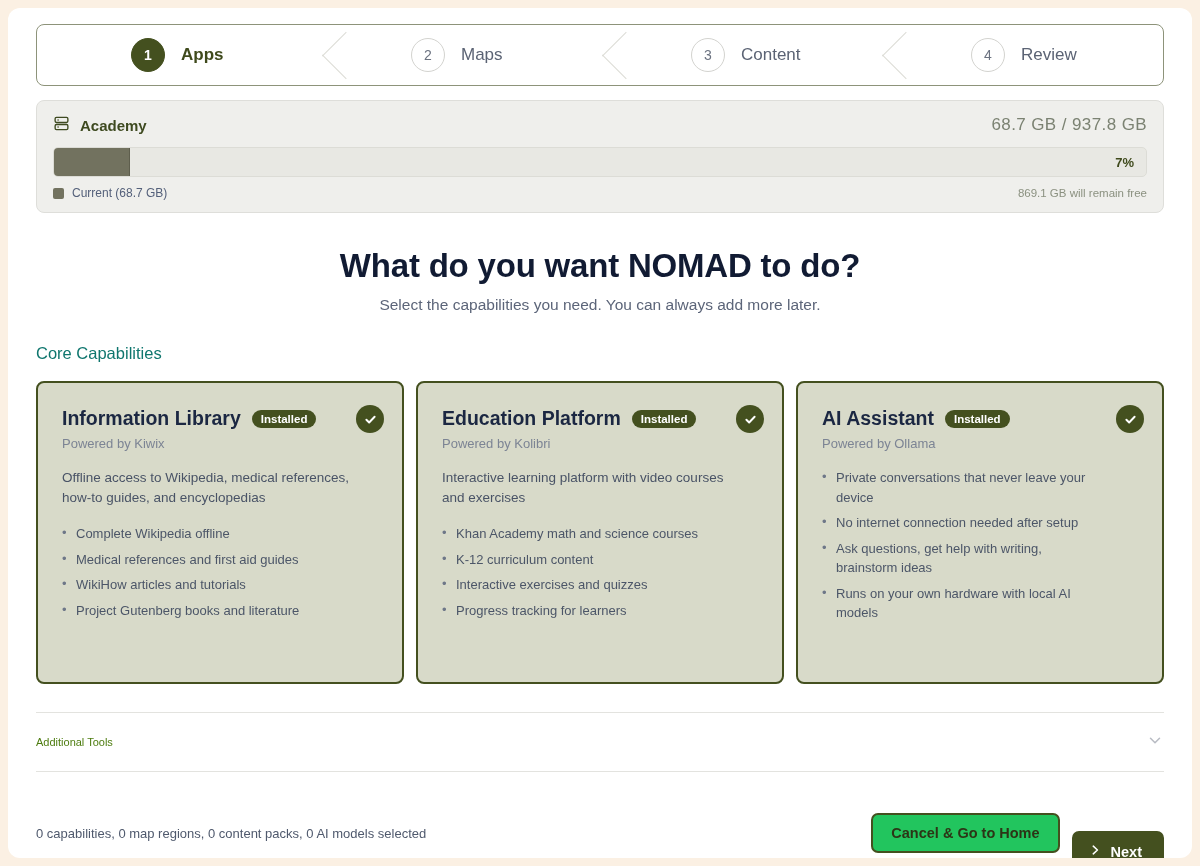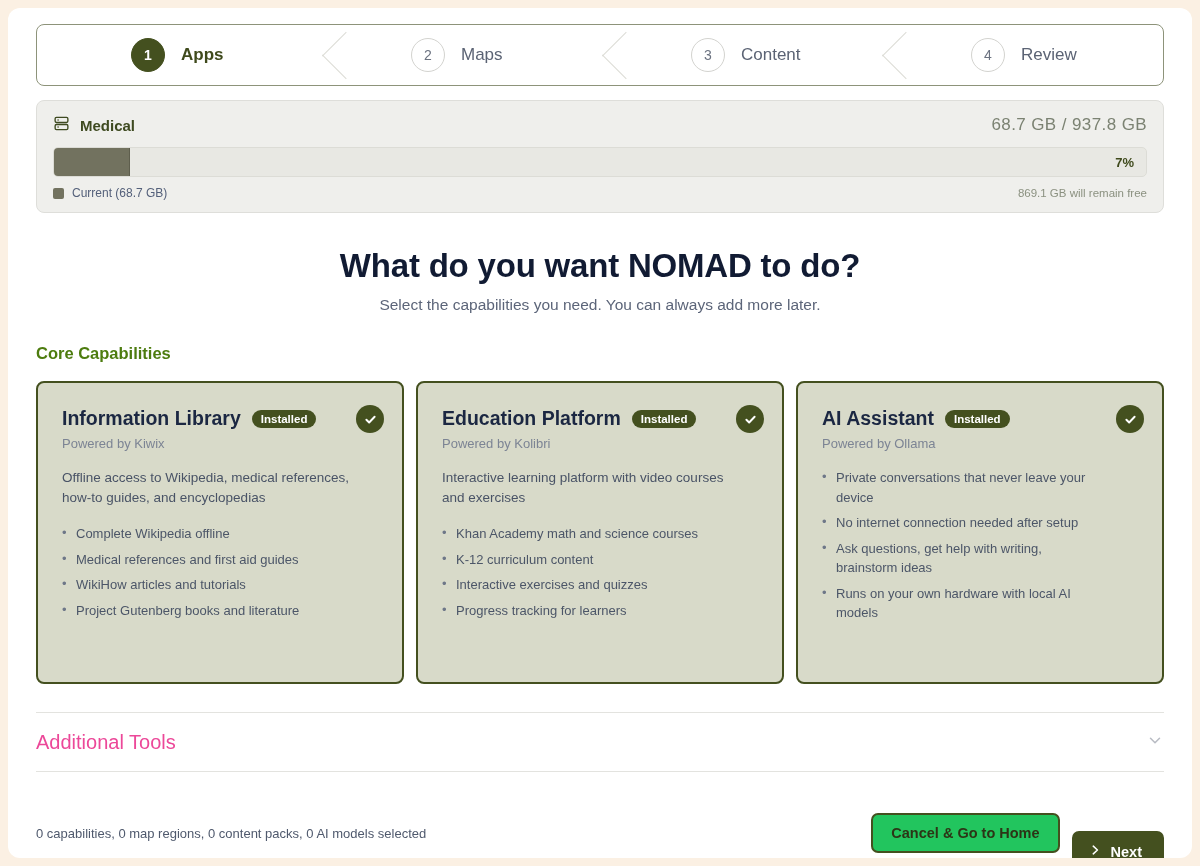--- a/index.html
+++ b/index.html
@@ -131,21 +131,21 @@
   .hero h1 {
     font-size: 33px; font-weight: 700; color: #111b33; letter-spacing: -0.2px;
   }
   .hero p {
     margin-top: 11px; font-size: 15.5px; color: #5c6579;
   }
 
   
   .section-title {
     margin-top: 30px;
-    font-size: 16.5px; font-weight: 700; color: #4d7c0f;
+    font-size: 16.5px; font-weight: 400; color: #0f766e;
   }
 
   
   .cards {
     margin-top: 18px;
     display: flex;
     gap: 12px;
   }
   .cap-card {
     position: relative;
@@ -192,21 +192,21 @@
     content: "•";
     position: absolute; left: 0; top: -1px; color: #6e7788;
   }
 
   
   .divider { margin-top: 28px; height: 1px; background: #e3e3df; }
   .accordion {
     display: flex; align-items: center; justify-content: space-between;
     height: 58px;
   }
-  .accordion-label { font-size: 20px; color: #ec4899; }
+  .accordion-label { font-size: 11px; color: #4d7c0f; }
   .chev { color: #b9bcc4; }
 
   
   .footer {
     border-top: 1px solid #e3e3df;
     display: flex; align-items: center; justify-content: space-between;
     padding-top: 22px;
     padding-bottom: 16px;
   }
   .footer-status { font-size: 13px; color: #4f596d; }
@@ -262,21 +262,21 @@
       <div class="storage-head">
         <div class="storage-title">
           <span>
             <svg width="17" height="17" viewBox="0 0 20 20" fill="none" stroke="#3e4a20" stroke-width="1.6">
               <rect x="2.5" y="2.8" width="15" height="6" rx="1.6"></rect>
               <rect x="2.5" y="11.2" width="15" height="6" rx="1.6"></rect>
               <circle cx="6" cy="5.8" r="0.9" fill="#3e4a20" stroke="none"></circle>
               <circle cx="6" cy="14.2" r="0.9" fill="#3e4a20" stroke="none"></circle>
             </svg>
           </span>
-          <span>Medical</span>
+          <span>Academy</span>
         </div>
         <div class="storage-total">68.7 GB  /  937.8 GB</div>
       </div>
 
       <div class="bar-wrap">
         <div class="bar-fill" id="bar-fill" style="width: 7%;"></div>
         <div class="bar-pct">7%</div>
       </div>
 
       <div class="storage-foot">

